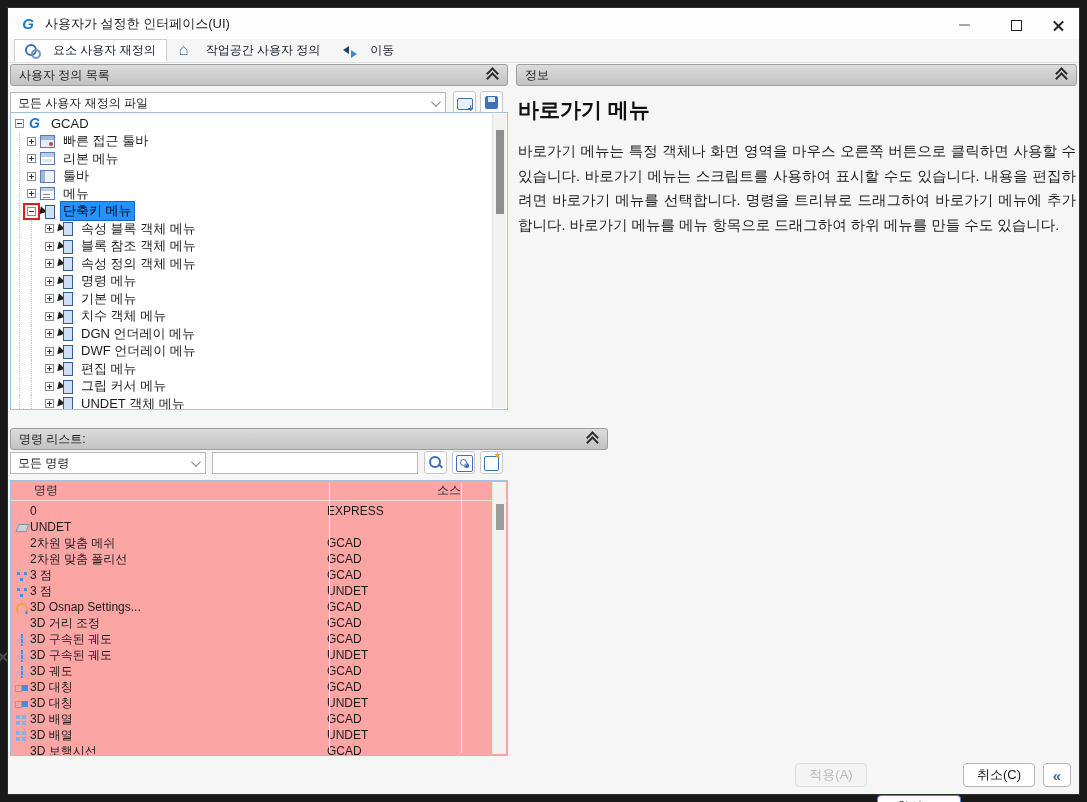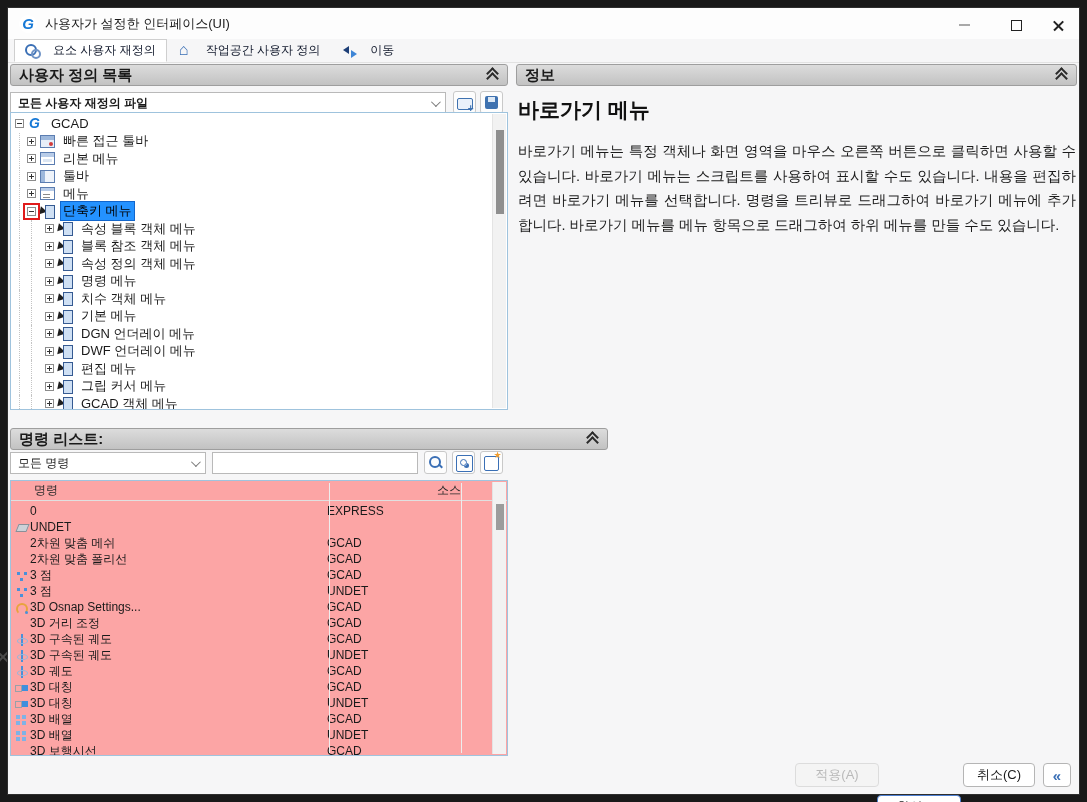--- a/index.html
+++ b/index.html
@@ -32,21 +32,21 @@
 
   .tbico { position:relative; width:16px; height:16px; flex:none; }
   .gears-icon::before { content:""; position:absolute; left:0; top:1px; width:8px; height:8px; border:2px solid #3a6fb5; border-radius:50%; }
   .gears-icon::after { content:""; position:absolute; right:0; bottom:0; width:6px; height:6px; border:2px solid #6f93c6; border-radius:50%; }
   .home-icon::before { content:"⌂"; position:absolute; left:1px; top:-2px; color:#3a6fb5; font-size:16px; font-weight:bold; }
   .transfer-icon::before { content:""; position:absolute; left:1px; top:3px; border-style:solid; border-width:4px 6px 4px 0; border-color:transparent #1d3f77 transparent transparent; }
   .transfer-icon::after { content:""; position:absolute; right:1px; bottom:1px; border-style:solid; border-width:4px 0 4px 6px; border-color:transparent transparent transparent #3e85d6; }
 
   
   .phead { position:absolute; height:22px; border:1px solid #9e9e9e; border-radius:3px; background:linear-gradient(#dcdcdc,#c2c2c2); display:flex; align-items:center; padding:0 8px; }
-  .phead .plabel { font-size:15px; font-weight:bold; color:#1a1a1a; }
+  .phead .plabel { font-size:12px; font-weight:normal; color:#1a1a1a; }
   .chev2 { position:absolute; right:8px; top:3px; width:14px; height:14px; }
   .chev2::before,.chev2::after { content:""; position:absolute; left:3px; width:7px; height:7px; border-left:2px solid #2b2b2b; border-top:2px solid #2b2b2b; transform:rotate(45deg); }
   .chev2::before { top:1px; } .chev2::after { top:6px; }
 
   
   .combo { position:absolute; height:22px; background:#fff; border:1px solid #b9b9b9; display:flex; align-items:center; padding:0 22px 0 7px; font-size:12px; color:#1a1a1a; }
   .combo .dd { position:absolute; right:7px; top:7px; width:7px; height:7px; border-right:1.5px solid #7a7a7a; border-bottom:1.5px solid #7a7a7a; transform:rotate(45deg) translateY(-2px); }
   .txtinput { position:absolute; height:22px; background:#fff; border:1px solid #b9b9b9; font-size:12px; padding:0 6px; font-family:inherit; }
 
   
@@ -162,21 +162,21 @@
         <span class="tbico transfer-icon"></span>
         <span>이동</span>
       </div>
     </div>
 
   <div class="phead" style="left:2px; top:56px; width:498px;">
     <span class="plabel">사용자 정의 목록</span>
     <span class="chev2"></span>
   </div>
 
-  <div class="combo" style="left:2px; top:84px; width:436px;font-weight:bold;">
+  <div class="combo" style="left:2px; top:84px; width:436px;">
     <span>모든 사용자 재정의 파일</span>
     <span class="dd"></span>
   </div>
   <div class="icobtn" style="left:445px; top:83px;">
     <span class="bico folder-plus-icon"></span>
   </div>
   <div class="icobtn" style="left:472px; top:83px;">
     <span class="bico save-icon"></span>
   </div>
 
@@ -239,32 +239,32 @@
 
         <div class="trow lv2">
           <span class="exp plus"></span>
           <span class="tico shortcut-menu-icon"></span>
           <span class="tlabel">명령 메뉴</span>
         </div>
 
         <div class="trow lv2">
           <span class="exp plus"></span>
           <span class="tico shortcut-menu-icon"></span>
+          <span class="tlabel">기본 메뉴</span>
+        </div>
+
+        <div class="trow lv2">
+          <span class="exp plus"></span>
+          <span class="tico shortcut-menu-icon"></span>
           <span class="tlabel">치수 객체 메뉴</span>
         </div>
 
         <div class="trow lv2">
           <span class="exp plus"></span>
           <span class="tico shortcut-menu-icon"></span>
-          <span class="tlabel">기본 메뉴</span>
-        </div>
-
-        <div class="trow lv2">
-          <span class="exp plus"></span>
-          <span class="tico shortcut-menu-icon"></span>
           <span class="tlabel">DGN 언더레이 메뉴</span>
         </div>
 
         <div class="trow lv2">
           <span class="exp plus"></span>
           <span class="tico shortcut-menu-icon"></span>
           <span class="tlabel">DWF 언더레이 메뉴</span>
         </div>
 
         <div class="trow lv2">
@@ -275,21 +275,21 @@
 
         <div class="trow lv2">
           <span class="exp plus"></span>
           <span class="tico shortcut-menu-icon"></span>
           <span class="tlabel">그립 커서 메뉴</span>
         </div>
 
         <div class="trow lv2">
           <span class="exp plus"></span>
           <span class="tico shortcut-menu-icon"></span>
-          <span class="tlabel">GCAD 객체 메뉴</span>
+          <span class="tlabel">UNDET 객체 메뉴</span>
         </div>
       </div>
     <div class="tree-sb">
       <div class="thumb" style="top:16px; height:84px;"></div>
     </div>
   </div>
 
   <div class="phead" style="left:2px; top:420px; width:598px;">
     <span class="plabel">명령 리스트:</span>
     <span class="chev2"></span>
@@ -419,18 +419,18 @@
     </div>
   </div>
 
   <div class="phead" style="left:508px; top:56px; width:561px;">
     <span class="plabel">정보</span>
     <span class="chev2"></span>
   </div>
   <div class="info-title" style="left:510px; top:88px;">바로가기 메뉴</div>
   <div class="info-body" style="left:510px; top:131px; width:558px;">바로가기 메뉴는 특정 객체나 화면 영역을 마우스 오른쪽 버튼으로 클릭하면 사용할 수 있습니다. 바로가기 메뉴는 스크립트를 사용하여 표시할 수도 있습니다. 내용을 편집하려면 바로가기 메뉴를 선택합니다. 명령을 트리뷰로 드래그하여 바로가기 메뉴에 추가합니다. 바로가기 메뉴를 메뉴 항목으로 드래그하여 하위 메뉴를 만들 수도 있습니다.</div>
 
-  <button class="fbtn disabled" style="left:787px; top:755px; width:84px;">적용(A)</button>
+  <button class="fbtn disabled" style="left:787px; top:755px; width:72px;">적용(A)</button>
   <button class="fbtn primary" style="left:869px; top:755px; width:84px;margin-top:32px;">확인(O)</button>
   <button class="fbtn" style="left:955px; top:755px; width:72px;">취소(C)</button>
   <button class="fbtn chev" style="left:1035px; top:755px; width:28px;">«</button>
 
 </div>
 
 </body></html>

